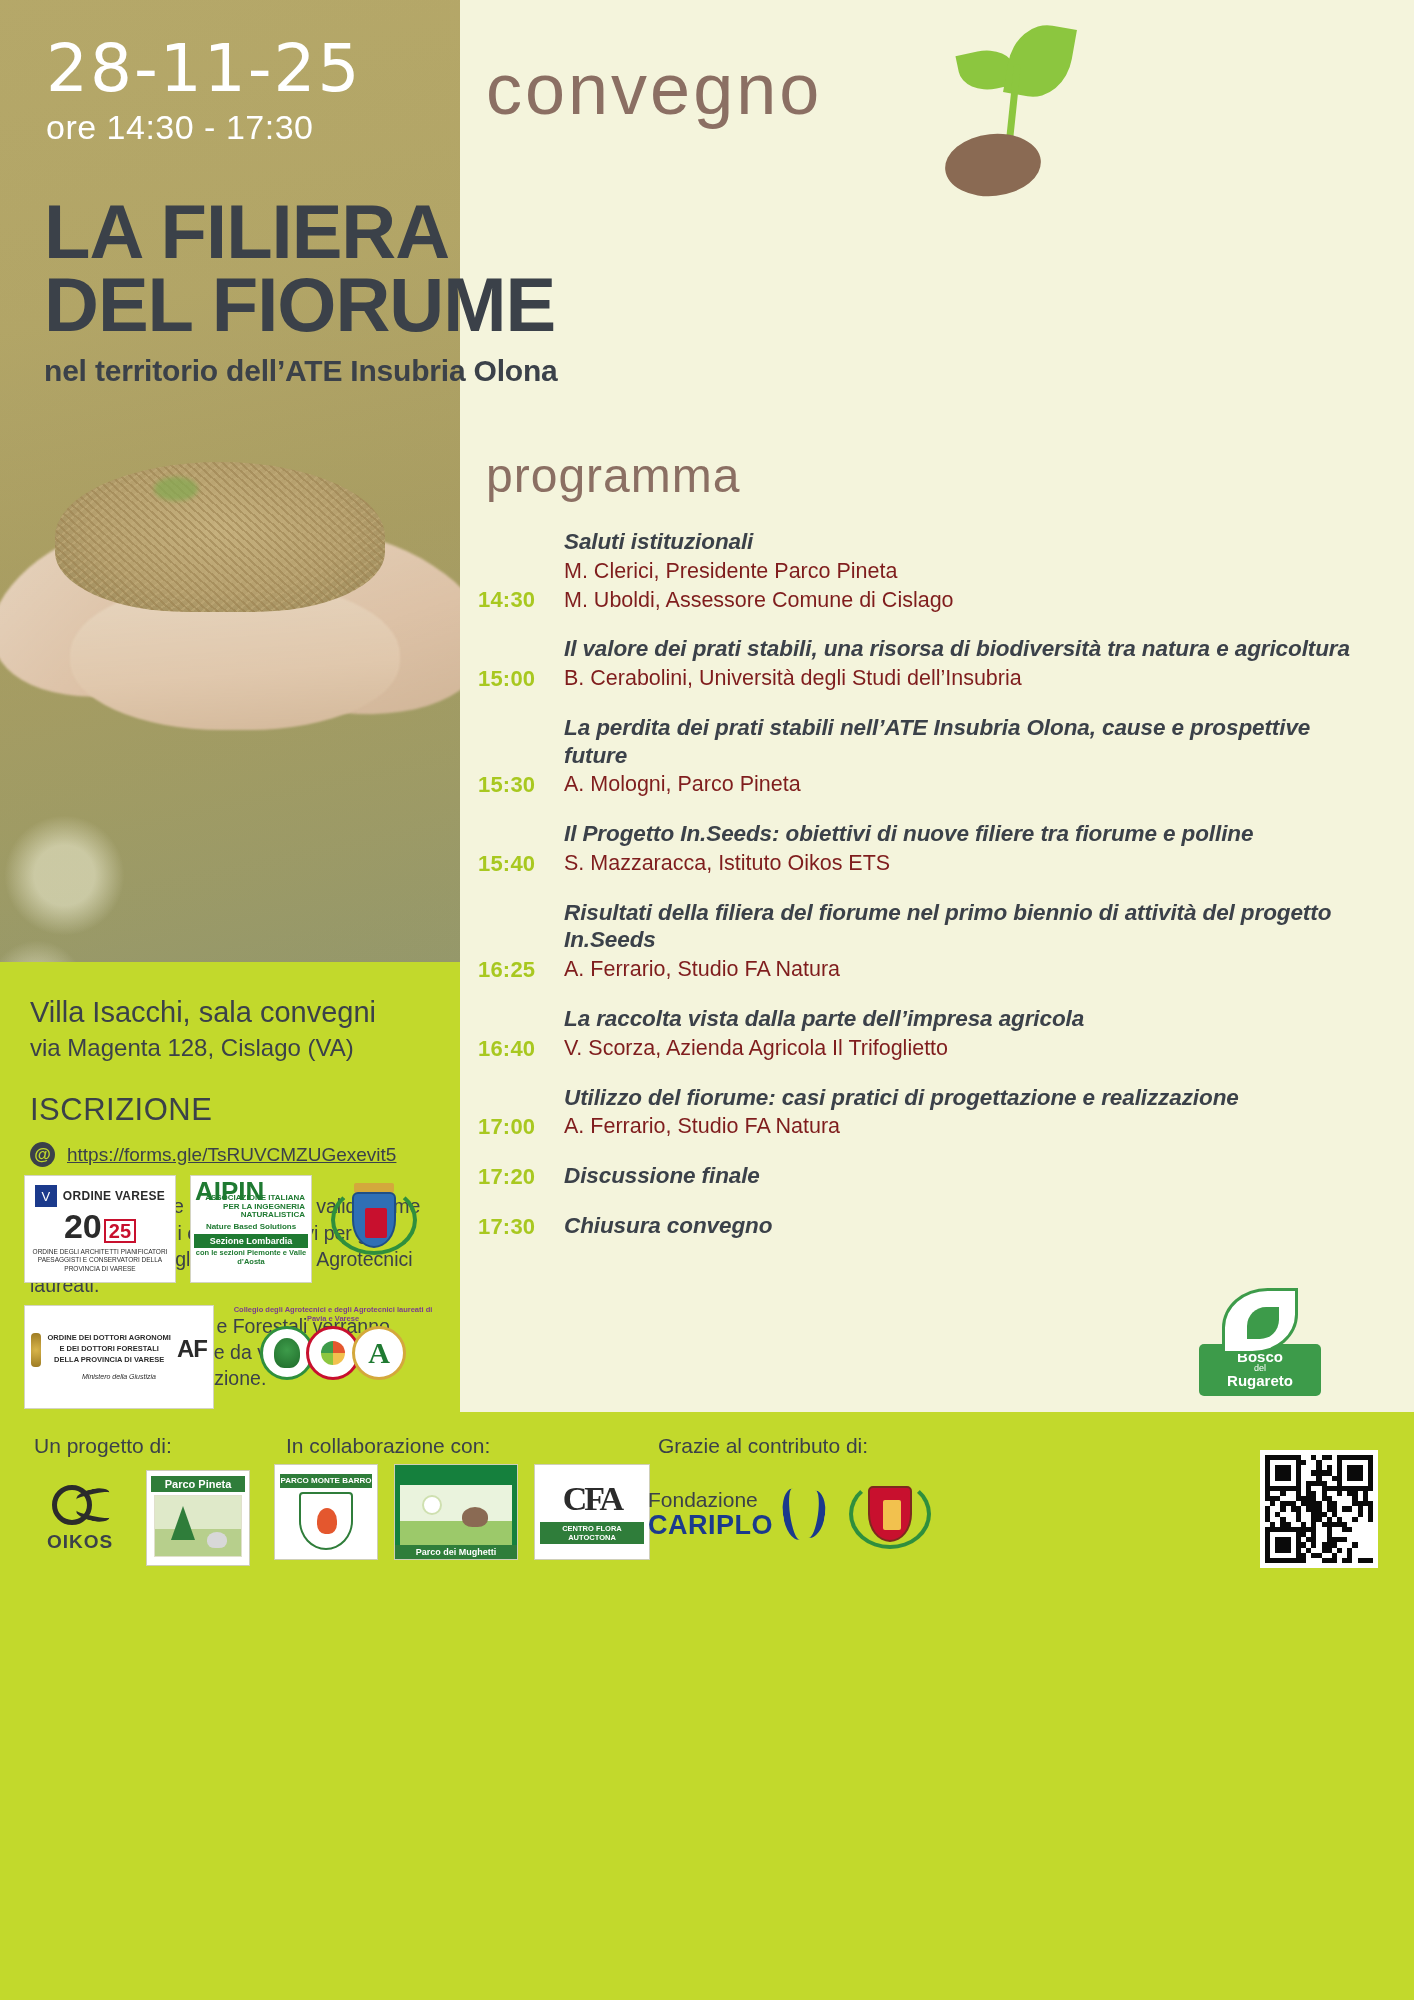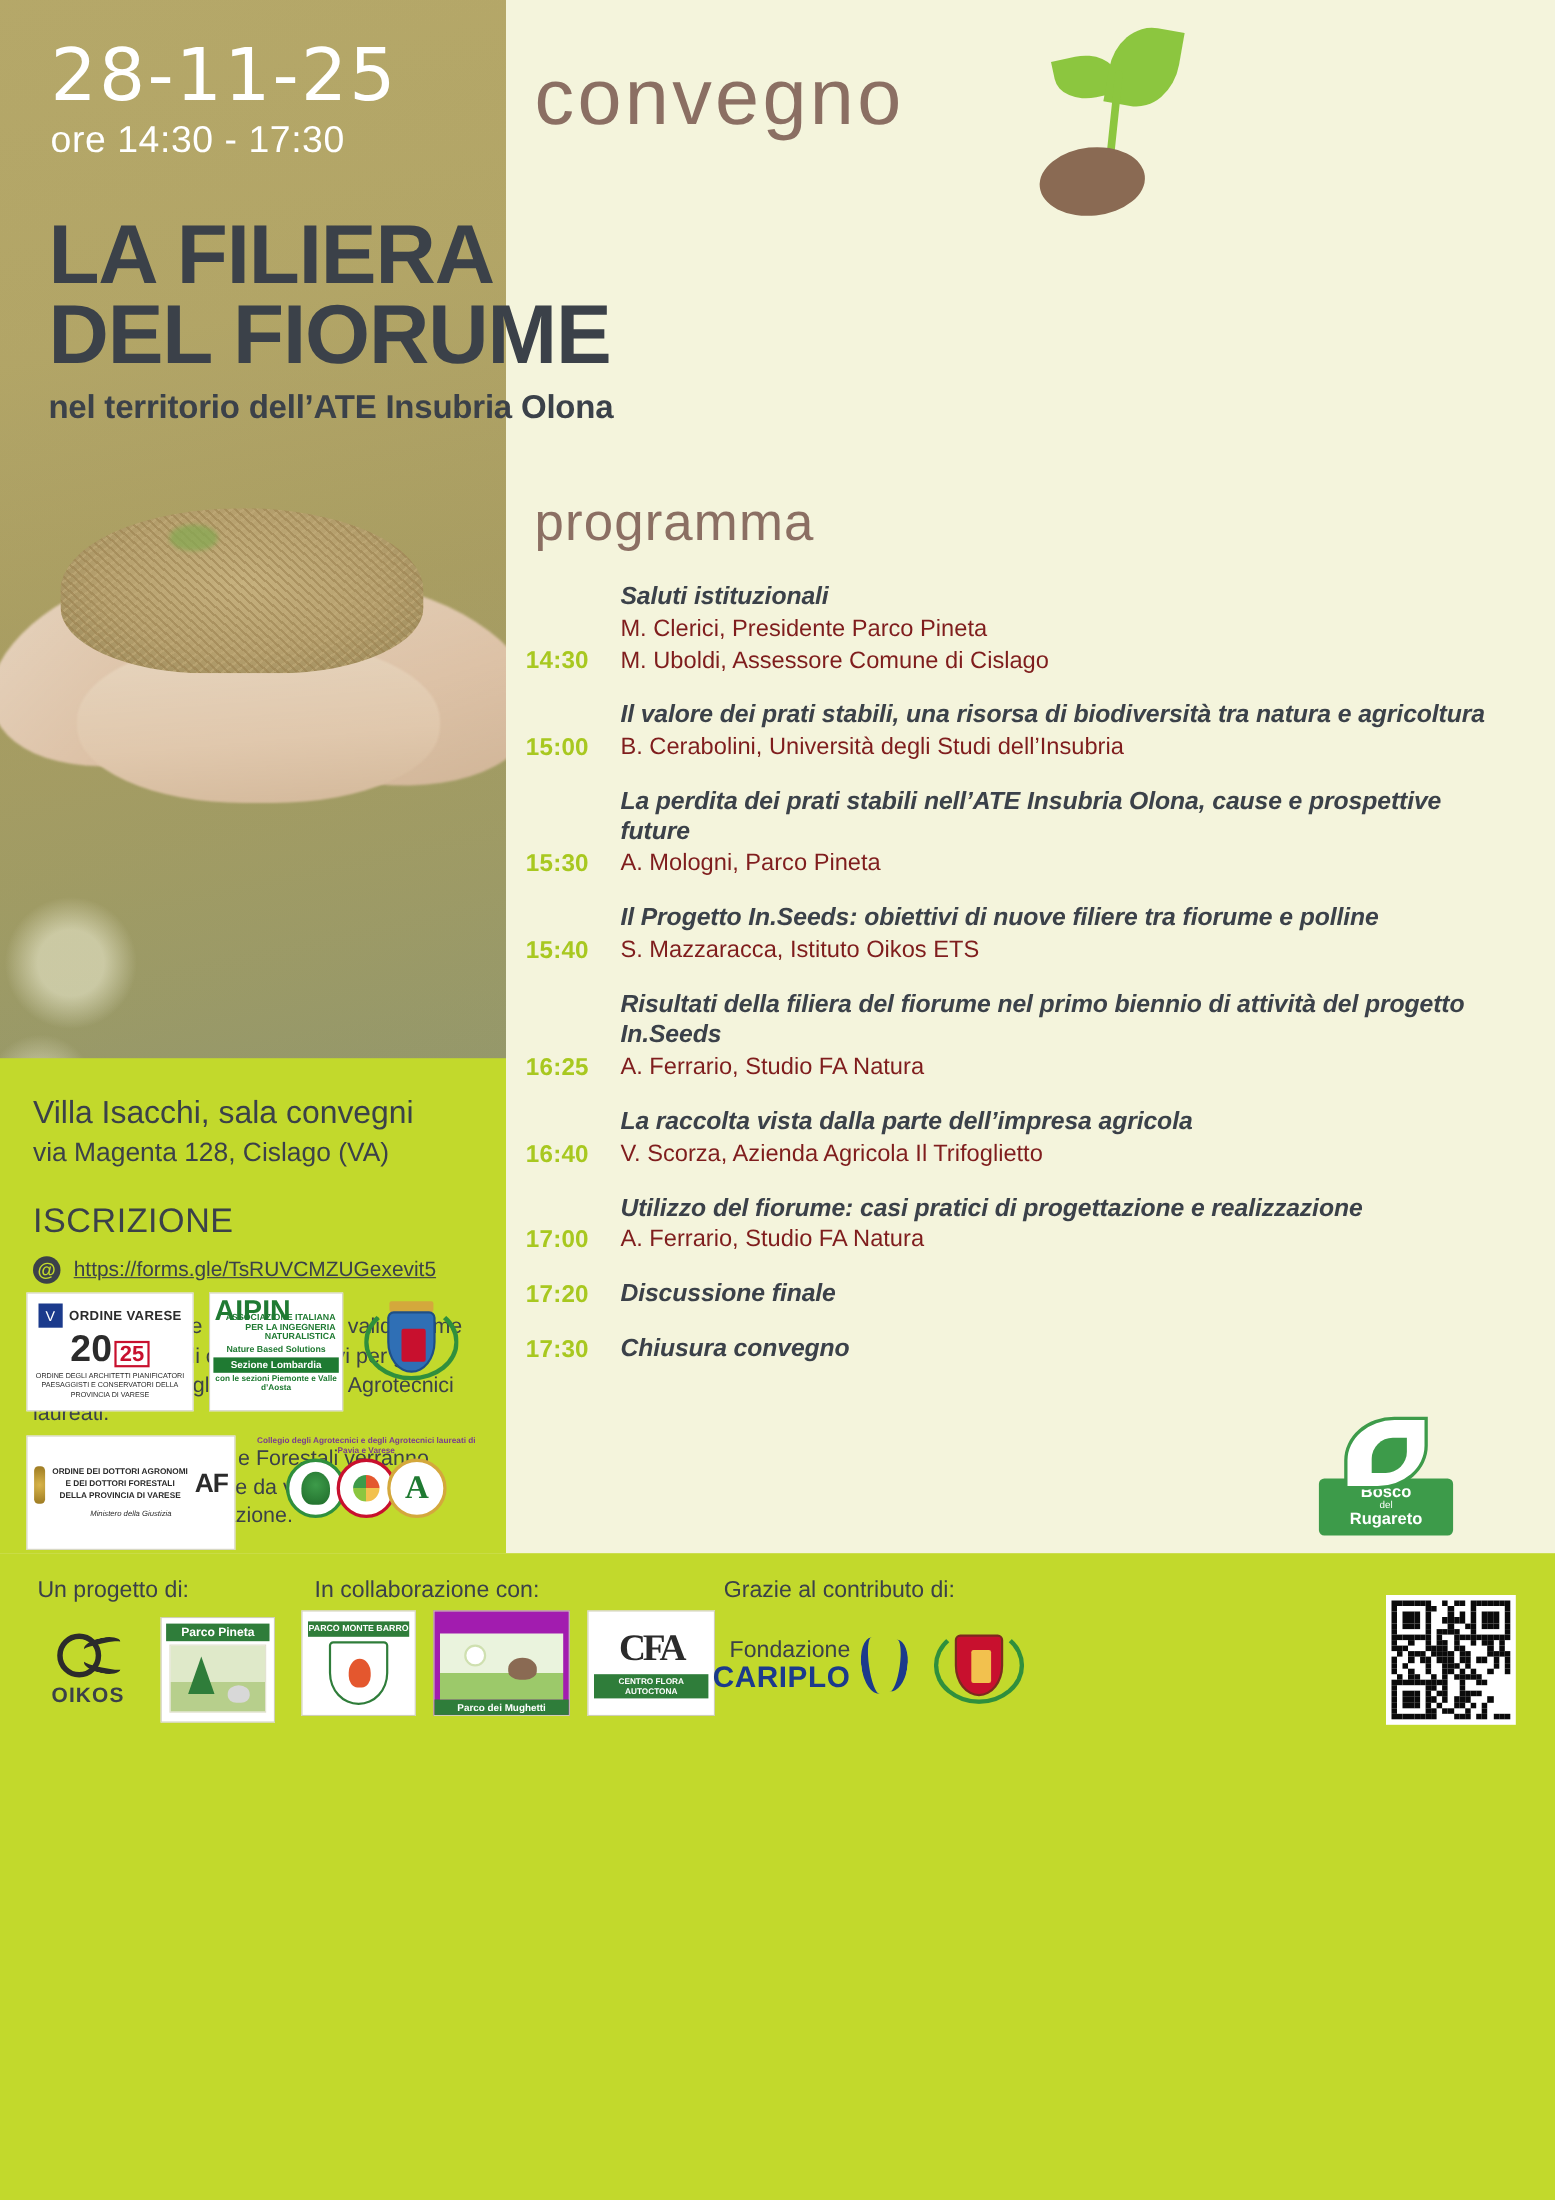--- a/index.html
+++ b/index.html
@@ -250,38 +250,38 @@
 
   .montebarro {
     width:104px; height:96px; background:#ffffff; border:1px solid #cfcfb8;
     display:flex; flex-direction:column; align-items:center; justify-content:center;
   }
   .mb-bar { background:#2f7d3a; color:#fff; font-size:8px; font-weight:bold; width:92px; text-align:center; line-height:1.15; padding:2px 0; }
   .mb-shield { width:54px; height:58px; border:2px solid #2f7d3a; border-radius:4px 4px 50% 50%; margin-top:4px; position:relative; }
   .mb-shield::after { content:""; position:absolute; left:16px; top:14px; width:20px; height:26px; background:#e4572e; border-radius:50% 50% 40% 40%; }
 
   .mughetti {
-    width:124px; height:96px; background:#a21caf; border:1px solid #cfcfb8;
+    width:124px; height:96px; background:#15803d; border:1px solid #cfcfb8;
     display:flex; flex-direction:column; align-items:center; justify-content:flex-end;
   }
   .mu-art { width:112px; height:60px; background:linear-gradient(180deg,#eaf3dd 0 60%,#9cc96a 60% 100%); position:relative; margin-top:4px; }
   .mu-art::before { content:""; position:absolute; left:22px; top:10px; width:16px; height:16px; background:#ffffff; border:2px solid #cfe0b0; border-radius:50%; }
   .mu-art::after { content:""; position:absolute; right:24px; top:22px; width:26px; height:20px; background:#8a6a53; border-radius:50% 50% 40% 40%; }
   .mu-bar { background:#2f7d3a; color:#fff; font-size:9px; font-weight:bold; width:100%; text-align:center; padding:2px 0; }
 
   .cfa {
     width:116px; height:96px; background:#ffffff; border:1px solid #cfcfb8;
     display:flex; flex-direction:column; align-items:center; justify-content:center;
   }
   .cfa-mark { font-size:34px; font-weight:bold; color:#2b2b2b; font-family:"Liberation Serif",serif; letter-spacing:-3px; }
   .cfa-bar { background:#2f7d3a; color:#fff; font-size:7.5px; font-weight:bold; width:104px; text-align:center; padding:2px 0; margin-top:4px; }
 
   .cariplo { display:flex; align-items:center; gap:10px; }
   .cariplo-txt { line-height:1.05; }
-  .cariplo-1 { font-size:21px;text-align:right; }
+  .cariplo-1 { font-size:21px; }
   .cariplo-2 { font-size:27px; font-weight:bold; color:#1b3a8c; letter-spacing:.5px; }
   .cariplo-mark { width:46px; height:52px; position:relative; }
   .cariplo-mark .c1 { position:absolute; left:0; top:0; width:26px; height:52px; border-left:7px solid #1b3a8c; border-radius:50% 0 0 50%; transform:rotate(-8deg); }
   .cariplo-mark .c2 { position:absolute; left:16px; top:2px; width:26px; height:48px; border-right:7px solid #1b3a8c; border-radius:0 50% 50% 0; transform:rotate(8deg); }
 
   .comune-crest { width:90px; height:96px; display:flex; align-items:center; justify-content:center; position:relative; }
   .cc-shield { width:44px; height:56px; background:#c8102e; border:2px solid #7c2a1e; border-radius:5px 5px 50% 50%; position:relative; }
   .cc-shield::after { content:""; position:absolute; left:13px; top:12px; width:18px; height:30px; background:#f2c14e; border-radius:2px; }
   .cc-wreath { position:absolute; width:82px; height:70px; border:4px solid #2f8f3d; border-radius:50%; border-top-color:transparent; }
 

